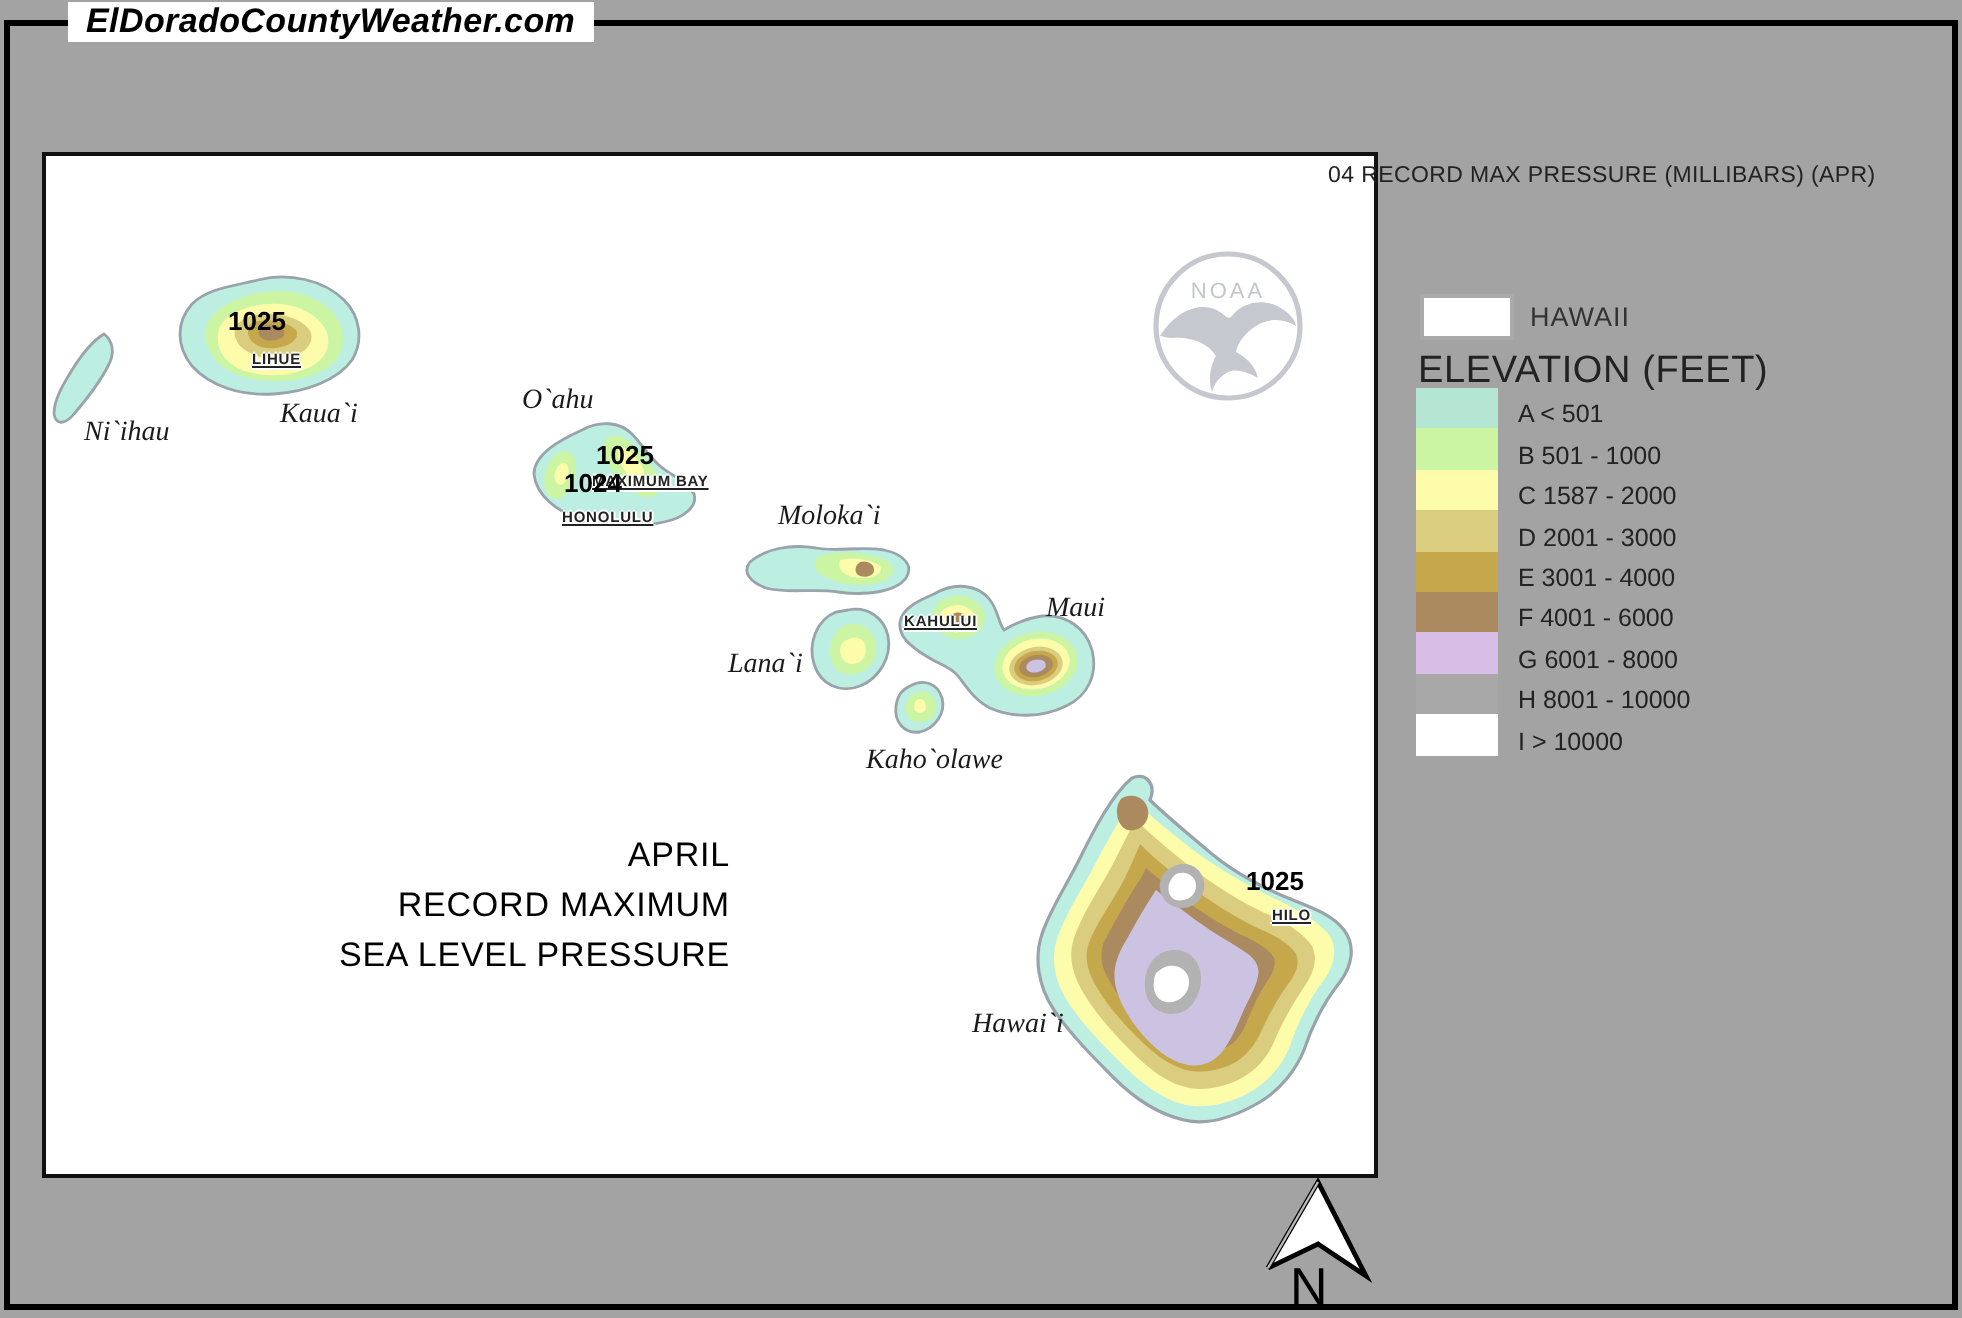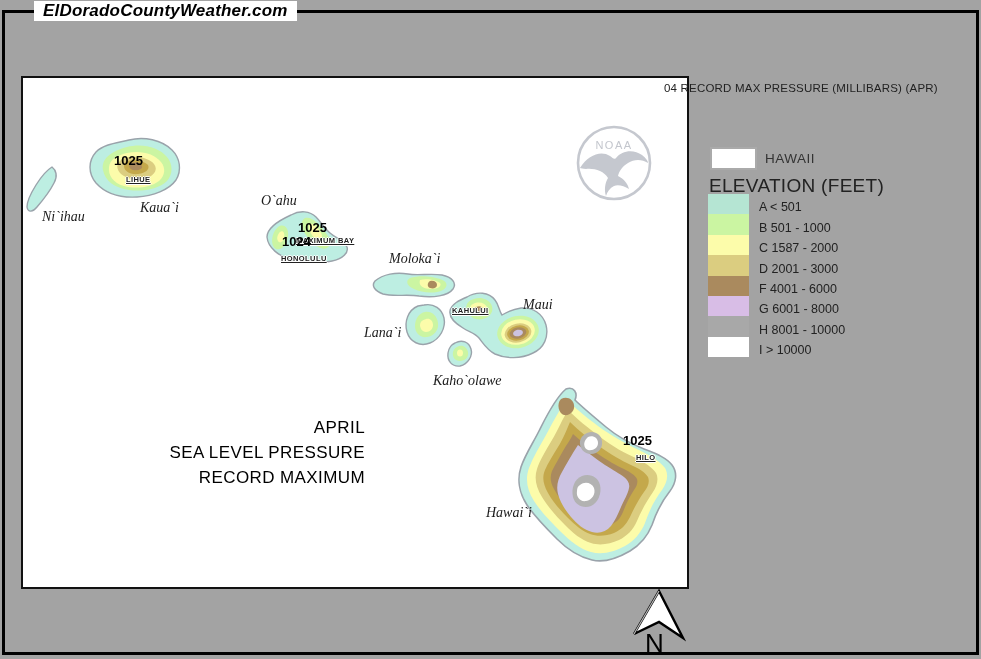--- a/index.html
+++ b/index.html
@@ -121,22 +121,22 @@
   </svg>
 
   <svg class="abs" id="noaa-logo" width="80" height="80" viewBox="0 0 80 80">
     <circle cx="40" cy="40" r="36" fill="none" stroke="#c5c8cf" stroke-width="2.6"></circle>
     <text x="40" y="26" text-anchor="middle" fill="#c3c6cd" font-size="11" letter-spacing="1.5" font-family="Liberation Sans, sans-serif">NOAA</text>
     <path d="M6,45 C14,32 27,27 36,33 C39,35 40,37 42,35 C48,27 60,26 68,32 C72,35 74,38 74,40 C68,36 60,36 54,40 C49,43 45,48 44,53 C50,56 54,61 55,66 C50,63 44,61 40,63 C36,65 33,69 32,73 C30,67 31,60 34,55 C30,48 20,45 12,46 C9,46 7,45 6,45 Z" fill="#c5c8cf"></path>
   </svg>
 
   <div class="abs" id="map-caption">
     <div>APRIL</div>
+    <div>RECORD MAXIMUM</div>
     <div>SEA LEVEL PRESSURE</div>
-    <div>RECORD MAXIMUM</div>
   </div>
 
   <div class="abs island-label" style="left:42px;top:209px">Ni`ihau</div>
   <div class="abs island-label" style="left:140px;top:200px">Kaua`i</div>
   <div class="abs island-label" style="left:261px;top:193px">O`ahu</div>
   <div class="abs island-label" style="left:389px;top:251px">Moloka`i</div>
   <div class="abs island-label" style="left:364px;top:325px">Lana`i</div>
   <div class="abs island-label" style="left:523px;top:297px">Maui</div>
   <div class="abs island-label" style="left:433px;top:373px">Kaho`olawe</div>
   <div class="abs island-label" style="left:486px;top:505px">Hawai`i</div>
@@ -170,20 +170,24 @@
     </div>
     <div class="legend-row">
       <div class="legend-swatch" style="background-color: rgb(252, 252, 170);"></div>
       <div class="legend-label">C 1587 - 2000</div>
     </div>
     <div class="legend-row">
       <div class="legend-swatch" style="background-color: rgb(219, 205, 128);"></div>
       <div class="legend-label">D 2001 - 3000</div>
     </div>
     <div class="legend-row">
+      <div class="legend-swatch" style="background-color: rgb(196, 168, 75);"></div>
+      <div class="legend-label">E 3001 - 4000</div>
+    </div>
+    <div class="legend-row">
       <div class="legend-swatch" style="background-color: rgb(170, 138, 94);"></div>
       <div class="legend-label">F 4001 - 6000</div>
     </div>
     <div class="legend-row">
       <div class="legend-swatch" style="background-color: rgb(216, 189, 230);"></div>
       <div class="legend-label">G 6001 - 8000</div>
     </div>
     <div class="legend-row">
       <div class="legend-swatch" style="background-color: rgb(168, 168, 168);"></div>
       <div class="legend-label">H 8001 - 10000</div>

